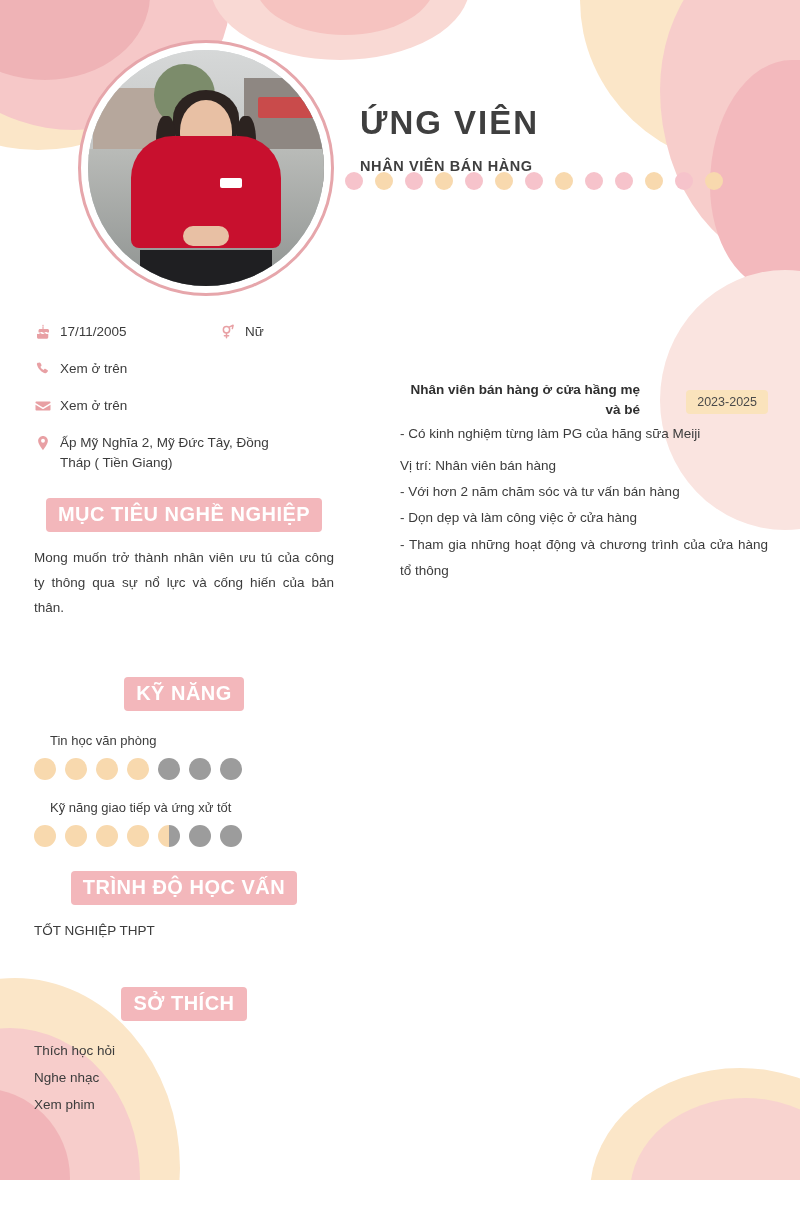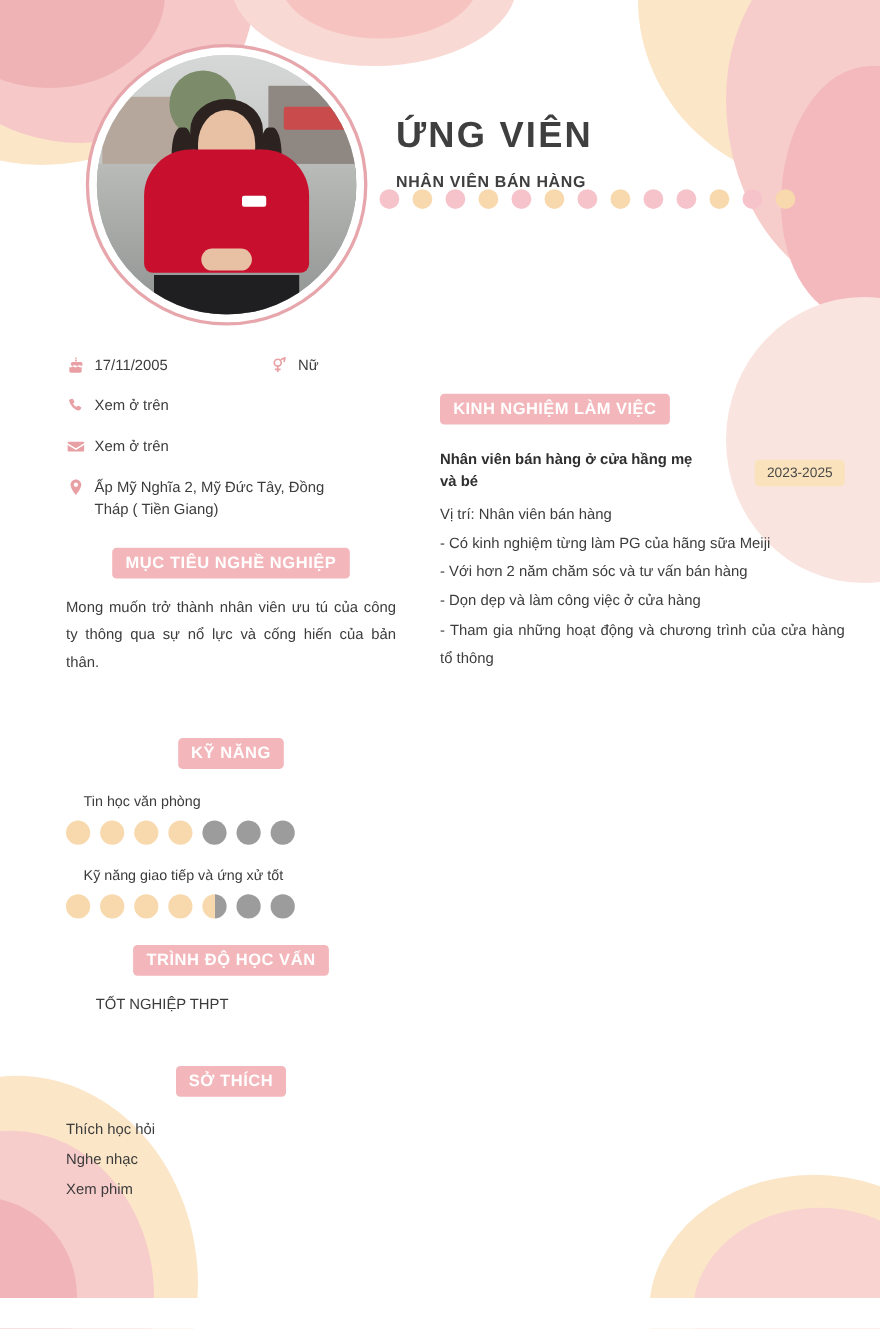--- a/index.html
+++ b/index.html
@@ -137,61 +137,61 @@
     color: #3f3f3f;
   }
   .job-title {
     margin-top: 16px;
     font-size: 14.5px; font-weight: 700; letter-spacing: .6px; color: #3f3f3f;
   }
   .dot-row { position: absolute; left: 345px; top: 172px; display: flex; gap: 12px; }
   .dot-row .d { width: 18px; height: 18px; border-radius: 50%; }
 
   
-  .left { position: absolute; left: 60px; top: 322px; width: 300px; }
+  .left { position: absolute; left: 34px; top: 322px; width: 300px; }
   .info-grid { position: relative; }
   .info-row { display: flex; align-items: flex-start; margin-bottom: 17px; }
   .ico {
     width: 26px; min-width: 26px; height: 20px; color: #e8a0a4;
     display: flex; align-items: center; justify-content: flex-start;
   }
   .info-text { font-size: 13.5px; color: #3c3c3c; line-height: 1.45; }
   .info-row.dual { display: flex; }
   .dual-left { display: flex; width: 185px; }
   .dual-right { display: flex; }
 
   .sec-title {
     display: inline-block;
     background: #f3b7bb; color: #ffffff;
-    font-size: 15px; font-weight: 700; letter-spacing: .5px;
+    font-size: 20px; font-weight: 700; letter-spacing: .5px;
     padding: 5px 12px 6px; border-radius: 4px;
   }
   .sec-title-wrap { text-align: center; margin-top: 26px; margin-bottom: 14px; }
 
   .para { font-size: 13.5px; color: #3c3c3c; line-height: 1.85; text-align: justify; }
 
   .skill-name { font-size: 13px; color: #3c3c3c; margin: 0 0 10px 16px; }
   .skill-dots { display: flex; gap: 9px; margin-bottom: 20px; }
   .sd { width: 22px; height: 22px; border-radius: 50%; background: #9c9c9c; }
   .sd.on { background: #f8d9ae; }
   .sd.half {
     background: linear-gradient(to right, #f8d9ae 0 50%, #9c9c9c 50% 100%);
   }
 
-  .edu-text { font-size: 13.5px; color: #3c3c3c; margin-left: 27px; }
+  .edu-text { font-size: 13.5px; color: #3c3c3c; }
   .hobby { font-size: 13.5px; color: #3c3c3c; line-height: 2.0; }
 
   
   .right { position: absolute; left: 400px; top: 358px; width: 368px; }
   .exp-title {
     display: inline-block; background: #f3b7bb; color: #fff;
     font-size: 15px; font-weight: 700; letter-spacing: .4px;
     padding: 5px 12px 6px; border-radius: 4px;
   }
-  .exp-head { position: relative; margin-top: 22px; }
+  .exp-head { position: relative; margin-top: 22px; text-align: right; }
   .exp-role {
     font-size: 13.5px; font-weight: 700; color: #2f2f2f; width: 240px; line-height: 1.5;
   }
   .exp-date {
     position: absolute; right: 0; top: 10px;
     background: #fae3bc; color: #4a4a4a; font-size: 12.5px;
     padding: 5px 11px; border-radius: 4px;
   }
   .exp-line { font-size: 13.5px; color: #3c3c3c; line-height: 1.95; text-align: justify; }
   .exp-line.first { margin-top: 6px; }
@@ -357,30 +357,29 @@
         <span class="sec-title">SỞ THÍCH</span>
       </div>
       <div id="hobby-list">
           <div class="hobby">Thích học hỏi</div>
           <div class="hobby">Nghe nhạc</div>
           <div class="hobby">Xem phim</div>
         </div>
     </div>
 
     <div class="right">
-      <span class="exp-title">KINH NGHIỆM LÀM VIỆC</span>
 
       <div class="exp-head">
         <div class="exp-role">Nhân viên bán hàng ở cửa hầng mẹ và bé</div>
         <div class="exp-date">2023-2025</div>
       </div>
 
       <div id="exp-lines">
+          <div class="exp-line">- Có kinh nghiệm từng làm PG của hãng sữa Meiji</div>
           <div class="exp-line first">Vị trí: Nhân viên bán hàng</div>
-          <div class="exp-line">- Có kinh nghiệm từng làm PG của hãng sữa Meiji</div>
           <div class="exp-line">- Với hơn 2 năm chăm sóc và tư vấn bán hàng</div>
           <div class="exp-line">- Dọn dẹp và làm công việc ở cửa hàng</div>
           <div class="exp-line">- Tham gia những hoạt động và chương trình của cửa hàng tổ thông</div>
         </div>
     </div>
 
   </div>
 </div>
 
 </body></html>

